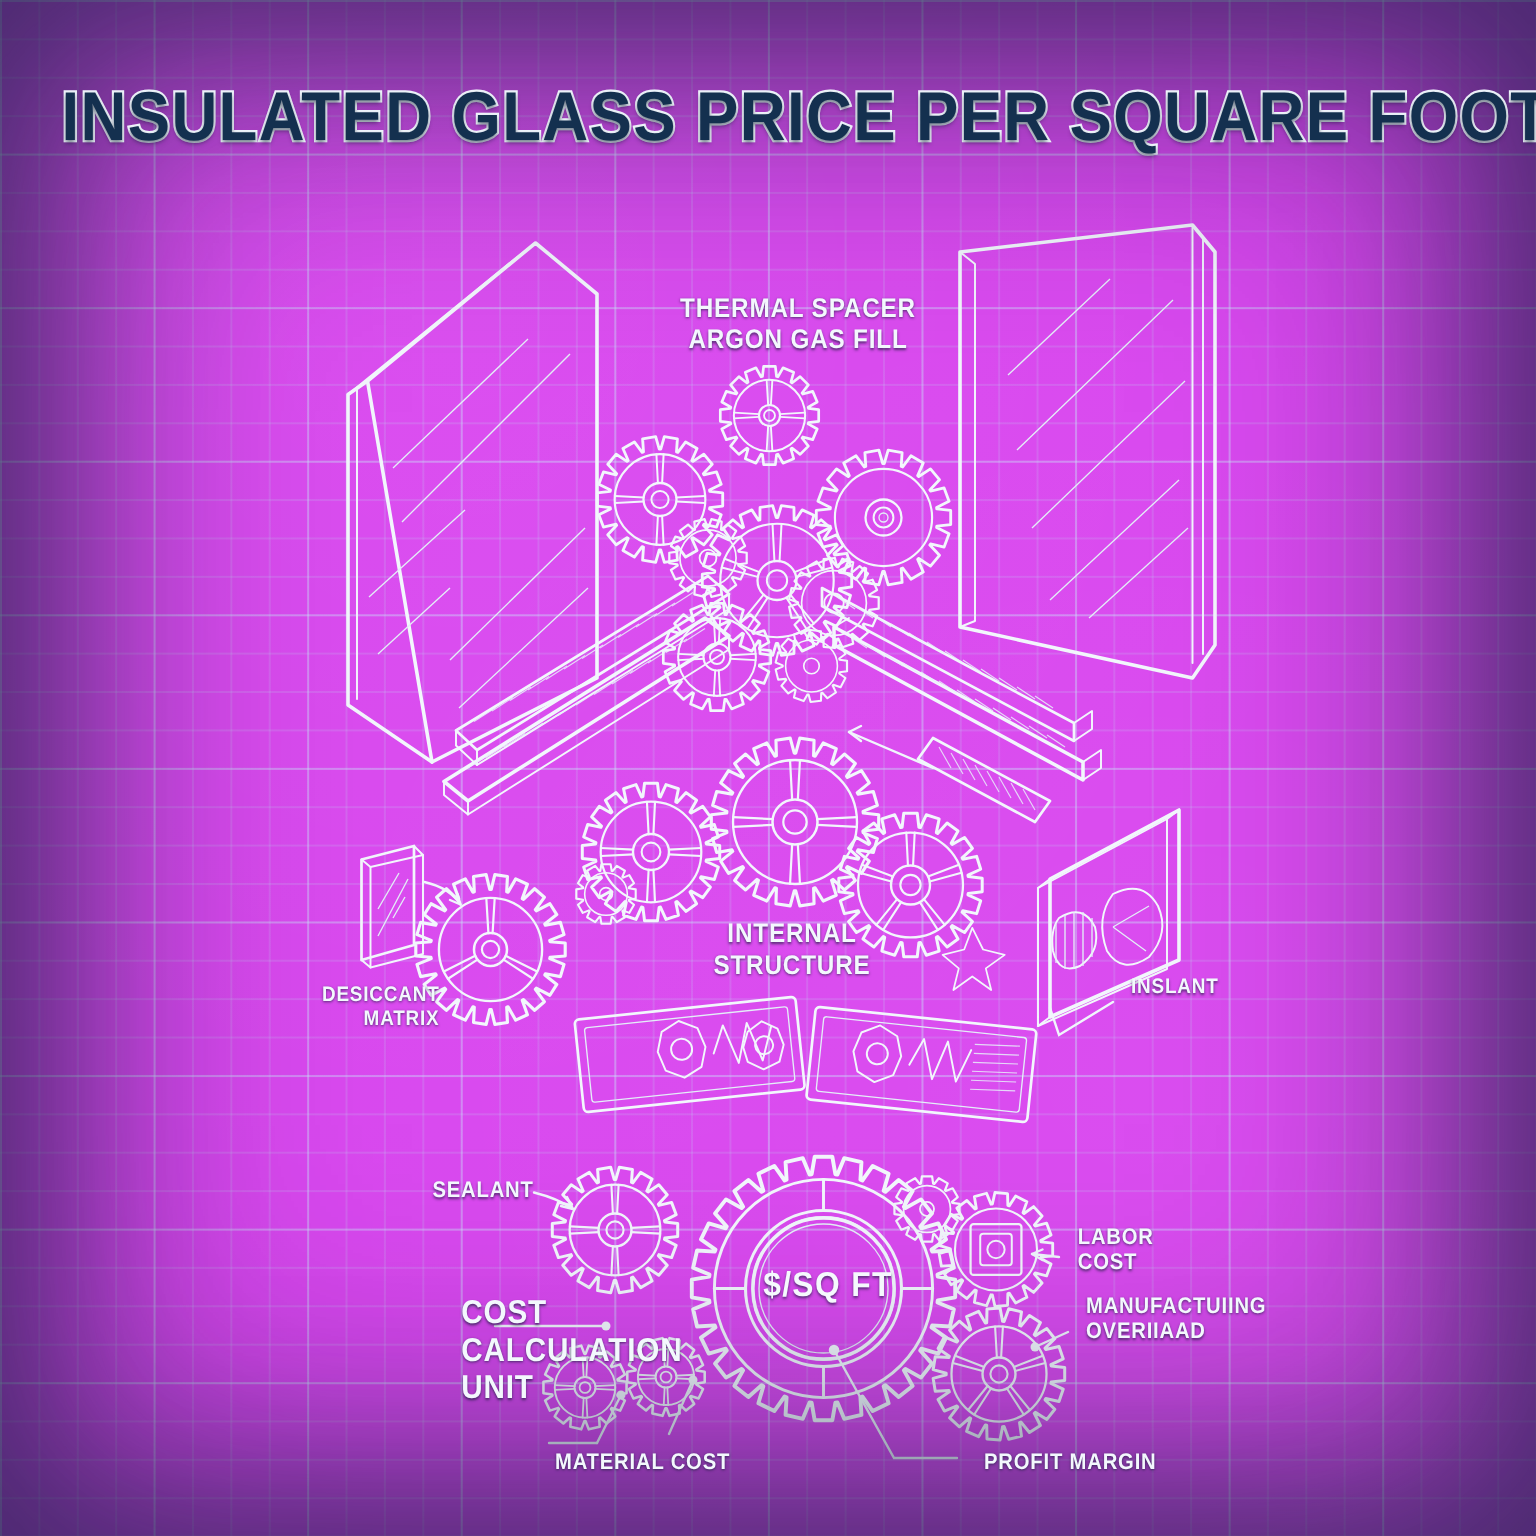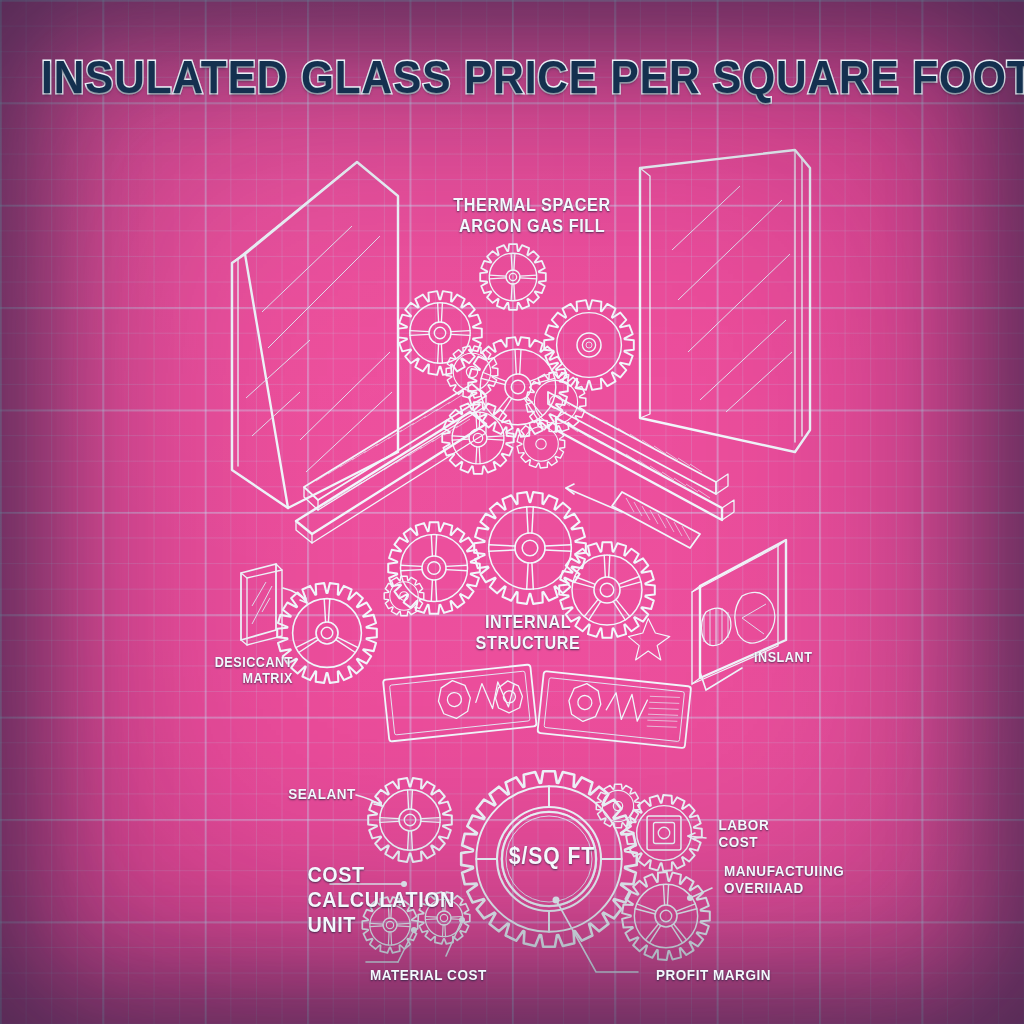--- a/index.html
+++ b/index.html
@@ -1,21 +1,21 @@
 <!DOCTYPE html>
 <html><head>
 <meta charset="utf-8">
 <title>Insulated Glass Blueprint</title>
 <style>
   html,body{margin:0;padding:0;background:#16314d;}
   body{width:1024px;height:1024px;overflow:hidden;
        font-family:"Liberation Sans","DejaVu Sans",sans-serif;}
 
   #stage{position:relative;width:1024px;height:1024px;overflow:hidden;
-         background:#ec4899;}
+         background:#d946ef;}
 
   
   .grid-minor,.grid-major,.vignette,.paper{
       position:absolute;inset:0;pointer-events:none;}
   .grid-minor{
       background-image:
         linear-gradient(to right, rgba(190,215,240,.18) 1px, transparent 1px),
         linear-gradient(to bottom, rgba(190,215,240,.18) 1px, transparent 1px);
       background-size:25.6px 25.6px;}
   .grid-major{

